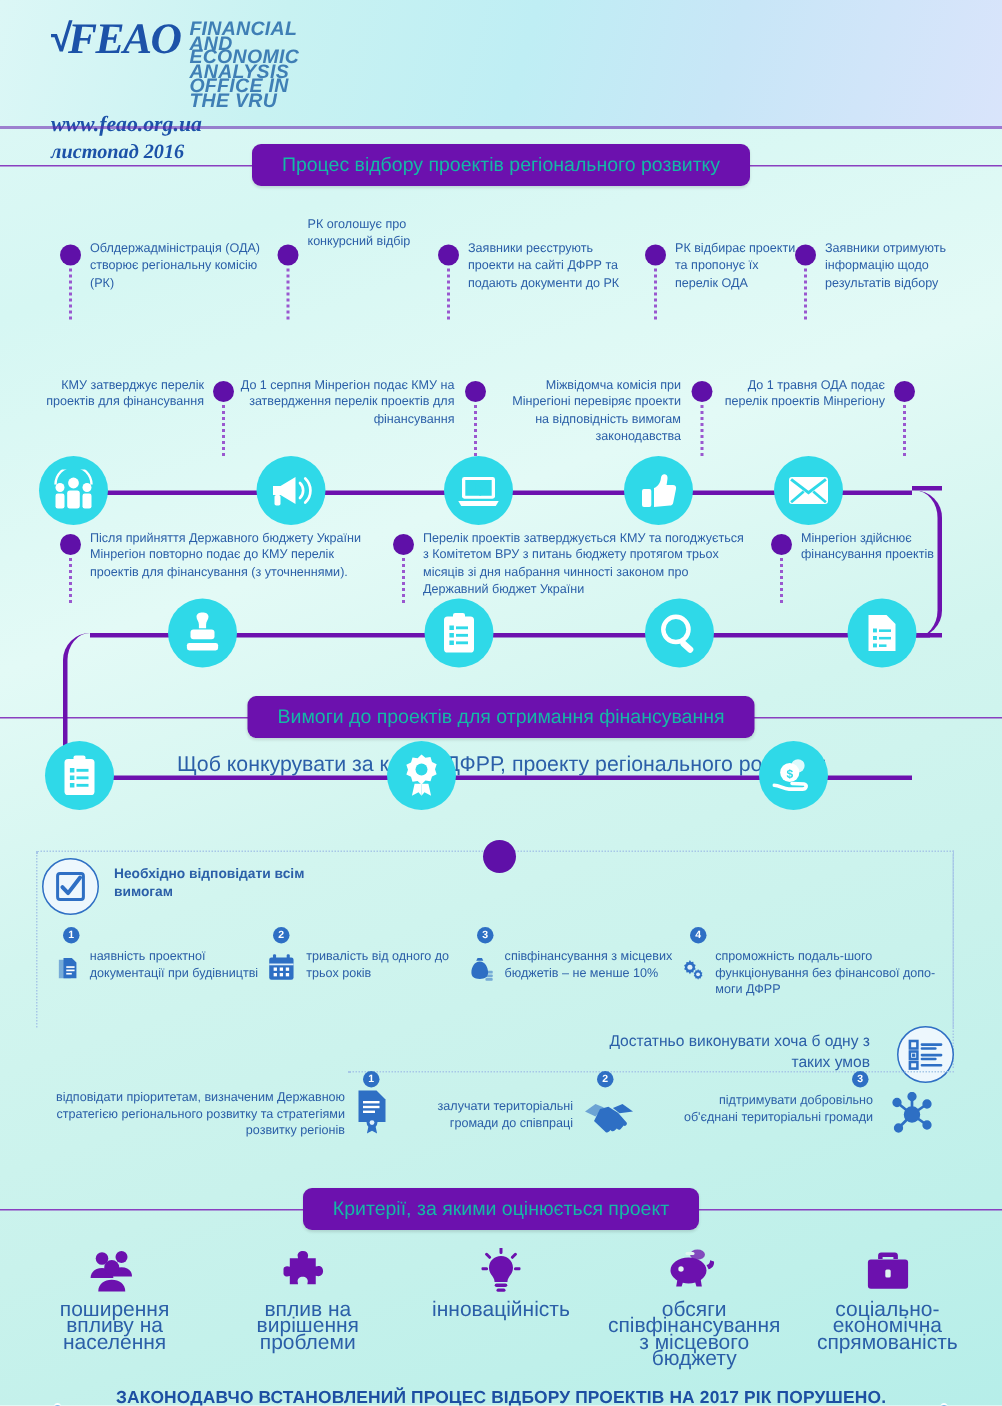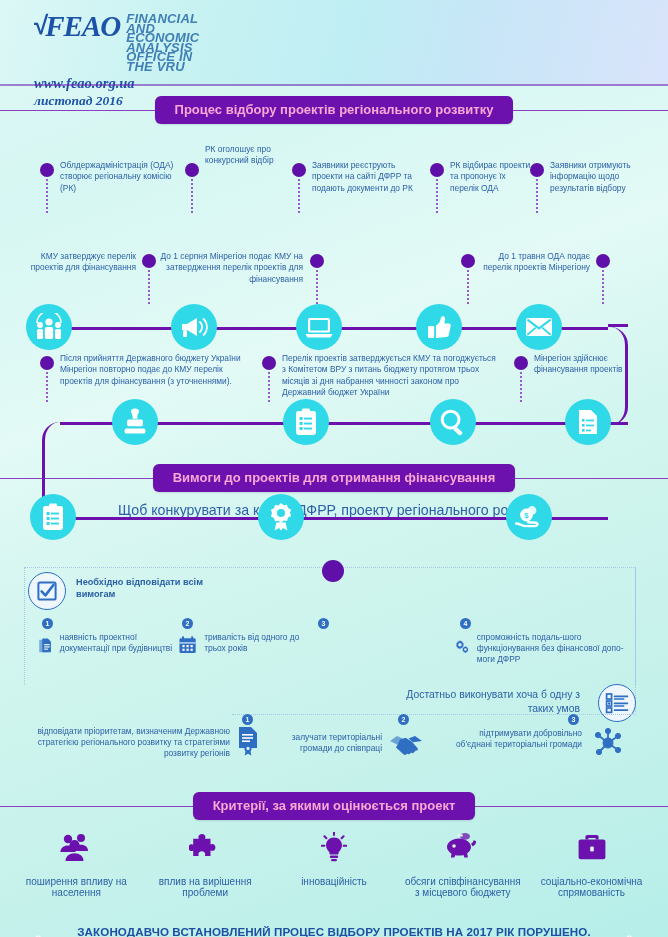--- a/index.html
+++ b/index.html
@@ -27,22 +27,22 @@
   .htitle { position:absolute; left:196px; top:14px; right:10px; }
   .htitle h1 { font-size:17.2px; line-height:20px; font-weight:bold; font-style:italic;
     color:#1d4fa2; letter-spacing:.1px; }
   .hsub { margin-top:6px; font-size:8.3px; line-height:10.5px; font-style:italic;
     font-weight:bold; color:#3b74b8; }
   
   .sec-band { position:relative; text-align:center; }
   .sec-band:before { content:""; position:absolute; left:0; right:0; top:50%;
     border-top:1.3px solid #8a3fc0; }
   .sec-badge { position:relative; display:inline-block; background:#6c11ae;
-    color:#f9a8d4; font-size:13px; padding:6px 20px 7px; border-radius:6px; z-index:2;
-    box-shadow:0 1px 2px rgba(0,0,0,.12); white-space:nowrap;font-weight:bold; }
+    color:#14b8a6; font-size:13px; padding:6px 20px 7px; border-radius:6px; z-index:2;
+    box-shadow:0 1px 2px rgba(0,0,0,.12); white-space:nowrap; }
   
   .flow { position:relative; height:340px; }
   .node-circle { position:absolute; border-radius:50%; background:#2fd9e8;
     display:flex; align-items:center; justify-content:center; z-index:3; }
   .node-circle svg { display:block; }
   .rail { position:absolute; background:#6c11ae; z-index:1; }
   .rail-curve { position:absolute; border:3.2px solid #6c11ae; z-index:1; background:transparent; }
   .dot { position:absolute; width:14px; height:14px; border-radius:50%;
     background:#5f10a8; z-index:3; }
   .dotline { position:absolute; width:0; border-left:2.2px dotted #9a57cf; z-index:2; }
@@ -56,21 +56,21 @@
     display:flex; align-items:center; justify-content:center; }
   .req-item { position:absolute; display:flex; align-items:flex-start; gap:7px; }
   .req-item .rtxt { font-size:8.4px; line-height:11.2px; color:#2b5fa8; }
   .numbadge { position:absolute; width:11px; height:11px; border-radius:50%;
     background:#2e6fc4; color:#fff; font-size:7px; line-height:11px;
     text-align:center; font-weight:bold; }
   
   .crit { position:relative; height:95px; display:flex; justify-content:space-around;
     align-items:flex-start; padding:12px 12px 0; }
   .crit-item { width:118px; text-align:center; }
-  .crit-item .clabel { margin-top:10px; font-size:10px; line-height:11px; color:#2b5fa8; }
+  .crit-item .clabel { margin-top:0; font-size:14px; line-height:11px; color:#2b5fa8; }
   
   .warn { position:relative; height:62px; display:flex; align-items:center;
     justify-content:center; gap:16px; padding:0 26px; }
   .warn-text { text-align:center; font-size:11.6px; line-height:15px;
     font-weight:bold; color:#1d4fa2; letter-spacing:.1px; }
 </style>
 </head>
 <body>
 
 <div class="header">
@@ -199,20 +199,21 @@
             <rect x="10" y="14.6" width="8" height="1.9"></rect>
       <rect x="5.6" y="19" width="3" height="3"></rect>
             <rect x="10" y="19.6" width="8" height="1.9"></rect>
           </g>
     </g>
       </svg>
   </div>
 
   <div class="dot" style="left:461px;top:130px"></div>
   <div class="dotline" style="left:467px;top:146px;height:34px"></div>
+  <div class="ntext r" style="left:330px;top:127px;width:124px">Міжвідомча комісія при Мінрегіоні перевіряє проекти на відповідність вимогам законодавства</div>
   <div class="node-circle" style="left:430px;top:275px;width:46px;height:46px">
     <svg width="28" height="28" viewBox="0 0 28 28">
         <g>
       <circle cx="11.6" cy="11.6" r="8.4" fill="none" stroke="#fff" stroke-width="3"></circle>
       <rect x="16.6" y="18.2" width="10" height="4.2" rx="2" transform="rotate(42 16.6 18.2)" fill="#fff"></rect>
     </g>
       </svg>
   </div>
 
   <div class="dot" style="left:596px;top:130px"></div>
@@ -334,20 +335,34 @@
       <rect x="6" y="18" width="3" height="3"></rect>
             <rect x="11.5" y="18" width="3" height="3"></rect>
             <rect x="17" y="18" width="3" height="3"></rect>
           </g>
     </g>
       </svg>
     <span class="rtxt">тривалість від одного до трьох років</span>
   </div>
 
   <div class="numbadge" style="left:318px;top:126px">3</div>
+  <div class="req-item" style="left:312px;top:140px;width:150px">
+    <svg width="30" height="28" viewBox="0 0 30 28">
+        <g fill="#2e6fc4">
+      <path d="M9.4 4.6h8.2l-1.6-3.2h-5z"></path>
+      <path d="M13.5 5.4c6 0 9.6 6.4 9.6 12.6 0 5-3.2 7.4-9.6 7.4S3.9 23 3.9 18c0-6.2 3.6-12.6 9.6-12.6z"></path>
+      <g opacity=".55">
+            <rect x="20" y="16" width="8.4" height="3.2" rx="1"></rect>
+            <rect x="20" y="20.2" width="8.4" height="3.2" rx="1"></rect>
+            <rect x="20" y="24.4" width="8.4" height="3" rx="1"></rect>
+          </g>
+    </g>
+      </svg>
+    <span class="rtxt">співфінансування з місцевих бюджетів – не менше 10%</span>
+  </div>
 
   <div class="numbadge" style="left:460px;top:126px">4</div>
   <div class="req-item" style="left:454px;top:140px;width:170px">
     <svg width="32" height="30" viewBox="0 0 32 30">
         <g fill="#2e6fc4">
       <path d="M12 1l1.6 2.6 3-.4.5 3 2.7 1.4-1.3 2.8 1.3 2.8-2.7 1.4-.5 3-3-.4L12 20l-1.6-2.6-3 .4-.5-3-2.7-1.4 1.3-2.8-1.3-2.8 2.7-1.4.5-3 3 .4z"></path>
       <circle cx="12" cy="10.5" r="3.4" fill="#dff0fb"></circle>
       <path d="M23 13l1.2 2 2.3-.3.4 2.3 2 1.1-1 2.1 1 2.1-2 1.1-.4 2.3-2.3-.3L23 27.5l-1.2-2-2.3.3-.4-2.3-2-1.1 1-2.1-1-2.1 2-1.1.4-2.3 2.3.3z"></path>
       <circle cx="23" cy="20.2" r="2.6" fill="#dff0fb"></circle>
     </g>

